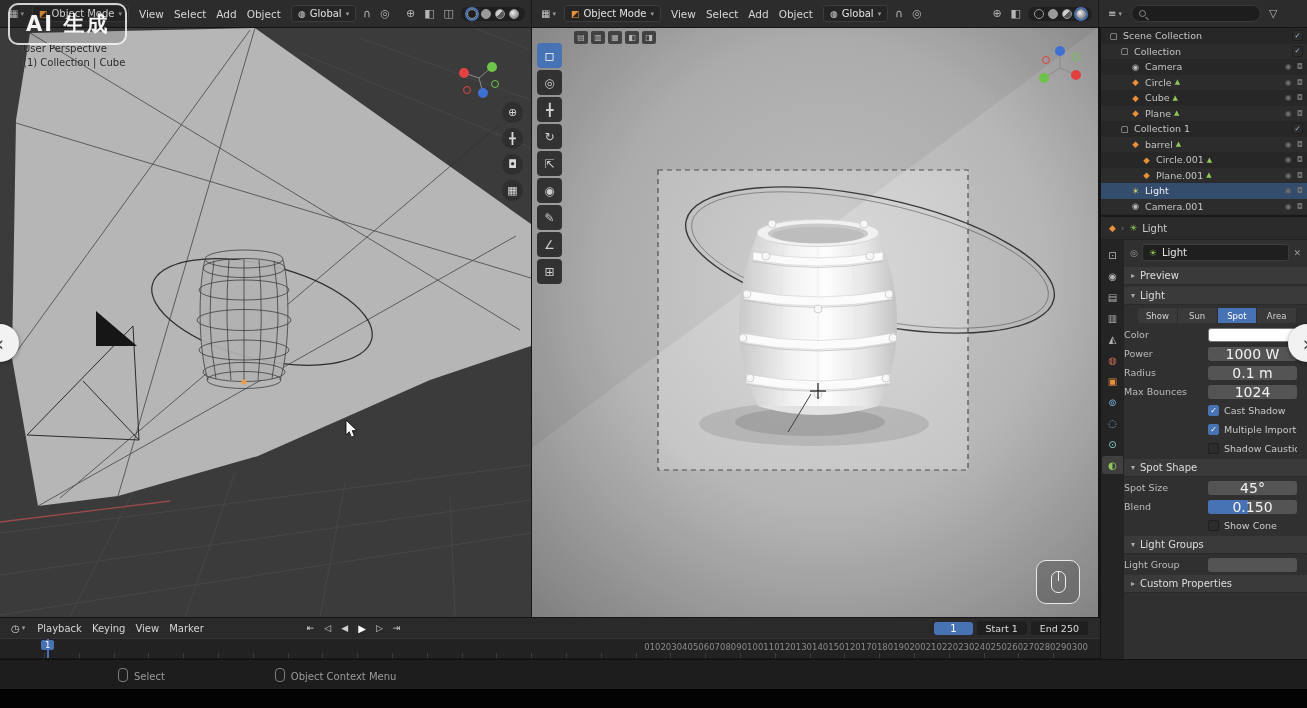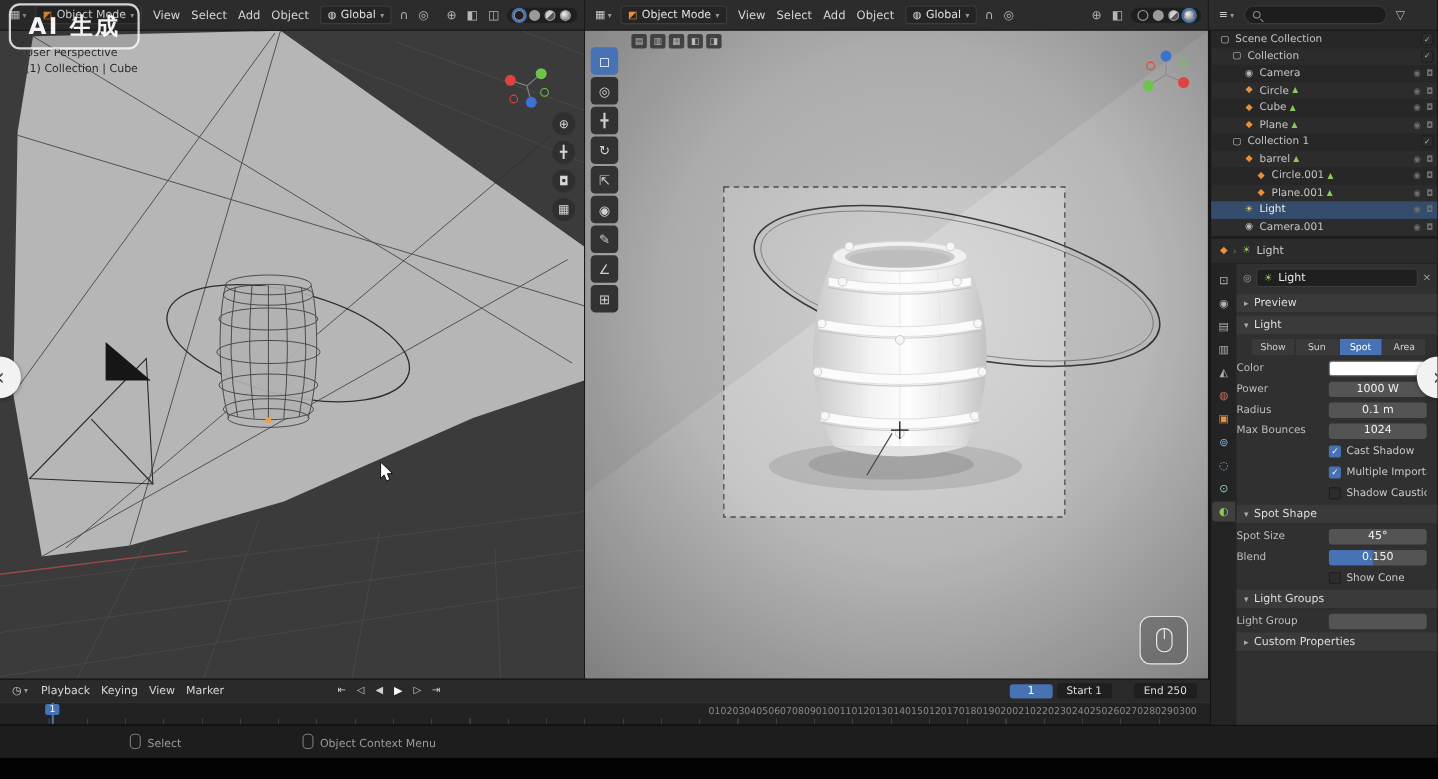--- a/index.html
+++ b/index.html
@@ -79,40 +79,40 @@
 .ptab.on{background:#3f3f3f;}
 .prop-main{flex:1;overflow:hidden;}
 .datablock{display:flex;align-items:center;gap:4px;padding:4px 6px;}
 .db-brk{color:#9a9a9a;font-size:9px;}
 .db-field{flex:1;background:#1f1f1f;border:1px solid #3c3c3c;border-radius:3px;height:17px;display:flex;align-items:center;gap:5px;padding:0 6px;font-size:10px;color:#e8e8e8;}
 .db-field .pp-ico{font-size:9px;}
 .sec-h{display:flex;gap:5px;align-items:center;height:18px;padding:0 7px;font-size:10px;color:#dedede;background:#3a3a3a;border-bottom:1px solid #2a2a2a;margin-top:2px;}
 .sec-h .arr{font-size:8px;color:#aaa;}
 .p-row{display:flex;align-items:center;height:17px;padding:0 10px 0 0;margin:2px 0;}
 .p-lbl{width:84px;font-size:9.5px;color:#bdbdbd;padding-right:6px;white-space:nowrap;overflow:hidden;flex:0 0 auto;}
-.p-field{flex:1;height:14px;background:#545454;border-radius:3px;position:relative;display:flex;align-items:center;justify-content:center;font-size:10px;color:#f2f2f2;overflow:hidden;}
+.p-field{flex:1;height:14px;background:#545454;border-radius:3px;position:relative;display:flex;align-items:center;justify-content:center;font-size:14px;color:#f2f2f2;overflow:hidden;}
 .p-color{flex:1;height:14px;border-radius:3px;border:1px solid #777;}
 .slider .fill{position:absolute;left:0;top:0;bottom:0;background:#4772b3;}
 .slider .fv{position:relative;}
 .cb{width:11px;height:11px;border-radius:2px;background:#2c2c2c;border:1px solid #1e1e1e;color:#fff;font-size:8px;display:flex;align-items:center;justify-content:center;flex:0 0 auto;}
 .cb.on{background:#4772b3;border-color:#4772b3;}
 .cb-lbl{font-size:9.5px;color:#c9c9c9;margin-left:5px;white-space:nowrap;overflow:hidden;}
 .seg{flex:1;display:flex;border-radius:3px;overflow:hidden;}
 .seg-c{flex:1;background:#3a3a3a;border-right:1px solid #2b2b2b;font-size:8.5px;color:#d2d2d2;text-align:center;padding:2.5px 0;}
 .seg-c.on{background:#4772b3;color:#fff;}
 .seg-row{padding-left:14px;}
 
 
 .timeline{position:absolute;left:0;top:617px;width:1100px;height:41px;background:#2a2a2a;border-top:1px solid #151515;}
 .tl-head{height:20px;display:flex;align-items:center;gap:4px;padding:0 8px;font-size:10px;color:#ccc;}
 .tl-controls{display:flex;gap:2px;margin-left:90px;}
 .tl-btn{padding:1px 4px;color:#cfcfcf;font-size:9px;}
 .tl-btn.play{color:#fff;font-size:10px;}
 .tl-frame{margin-left:auto;background:#4772b3;color:#fff;border-radius:3px;padding:1px 16px;font-size:10px;}
-.tl-fields{display:flex;gap:20px;margin-right:4px;}
+.tl-fields{display:flex;gap:4px;margin-right:4px;}
 .tl-field{background:#1f1f1f;border-radius:3px;padding:1.5px 9px;font-size:9.5px;color:#ddd;}
 .tl-ruler{position:relative;height:20px;background:#222;border-top:1px solid #333;}
 .tl-ticks{position:absolute;bottom:0;left:44px;right:12px;height:5px;background:repeating-linear-gradient(90deg,#3d3d3d 0 1px,transparent 1px 34.8px);}
 .tl-nums{position:absolute;left:44px;right:12px;top:3px;display:flex;justify-content:flex-end;font-size:8.5px;color:#8b8b8b;}
 .playhead{position:absolute;left:47px;top:0;bottom:0;width:2px;background:#4772b3;}
 .playhead-tag{position:absolute;left:41px;top:1px;background:#4772b3;color:#fff;font-size:8.5px;border-radius:2px;padding:0 4px;}
 
 
 .statusbar{position:absolute;left:0;top:659px;width:100%;height:30px;background:#1d1d1d;border-top:1px solid #111;display:flex;align-items:center;gap:110px;padding-left:118px;font-size:10px;color:#9b9b9b;}
 .hint::before{content:"";display:inline-block;width:8px;height:12px;border:1px solid #7d7d7d;border-radius:4px;margin-right:6px;vertical-align:-2px;}

